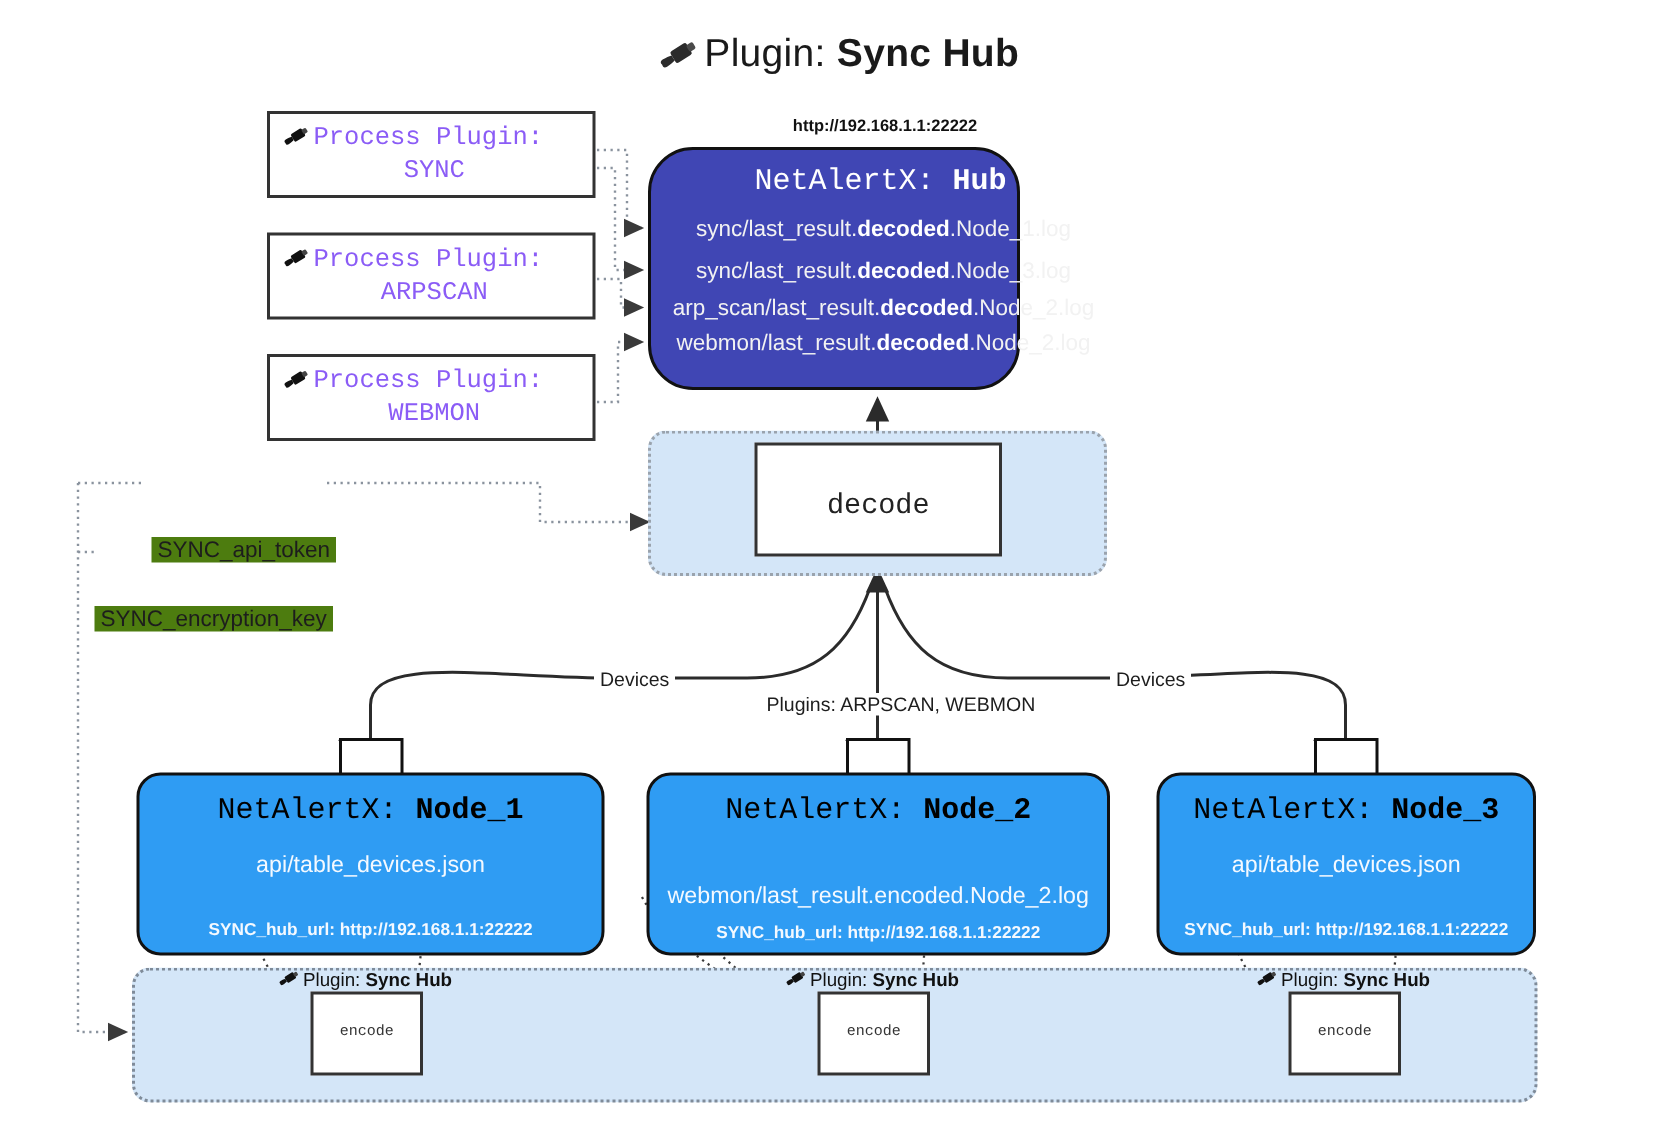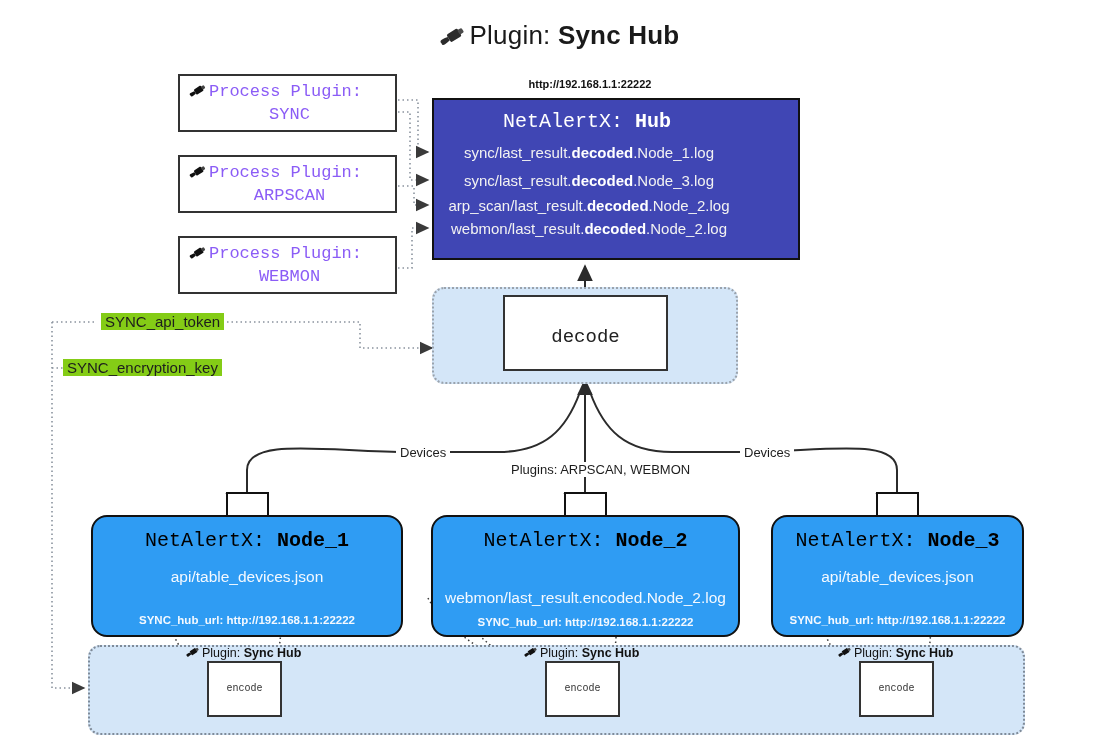--- a/index.html
+++ b/index.html
@@ -20,23 +20,23 @@
             border:2px solid #333;width:219px;height:58px;
             font-family:"Liberation Mono","DejaVu Sans Mono",monospace;
             font-size:17px;color:#8b5cf6;}
   .proc-l1{position:absolute;left:8px;top:6px;white-space:nowrap;}
   .proc-l2{position:absolute;left:0;top:29px;width:219px;text-align:center;}
   .proc-ico{display:inline-block;vertical-align:-3px;margin-right:1px;}
 
   
   .hub-url{position:absolute;left:470px;top:78px;width:240px;text-align:center;
            font-size:11px;font-weight:600;color:#111;}
-  .hub{position:absolute;left:432px;top:98px;width:368px;height:162px;
+  .hub{position:absolute;left:432px;top:98px;width:248px;height:162px;
        box-sizing:border-box;background:#4046b4;border:2.5px solid #111;
-       border-radius:0;}
+       border-radius:30px;}
   .hub-title{position:absolute;left:0;top:10px;width:306px;text-align:center;
              font-family:"Liberation Mono","DejaVu Sans Mono",monospace;
              font-size:20px;color:#fff;}
   .hub-title b{font-weight:700;}
   .hub-line{position:absolute;left:8px;width:294px;color:#f2f2f2;
             font-size:15px;white-space:nowrap;text-align:center;}
   .hub-line b{font-weight:700;color:#fff;}
 
   
   .decode-group{position:absolute;left:432px;top:287px;width:306px;height:97px;
@@ -44,22 +44,22 @@
                 border:2px dotted #9aa3ad;border-radius:12px;}
   .decode-box{position:absolute;left:503px;top:295px;width:165px;height:76px;
               box-sizing:border-box;background:#fff;border:2px solid #333;}
   .decode-lbl{position:absolute;left:0;top:29px;width:161px;text-align:center;
               font-family:"Liberation Mono","DejaVu Sans Mono",monospace;
               font-size:19px;color:#222;}
 
   
   .edge-lbl{position:absolute;font-size:13px;color:#1d1d1d;background:#fff;
             padding:0 4px;white-space:nowrap;}
-  .path-lbl{position:absolute;font-size:15px;color:#1d1d1d;background:#84cc16;
-            padding:0 4px;white-space:nowrap;}
+  .path-lbl{position:absolute;font-size:15px;color:#1d1d1d;background:#4d7c0f;
+            padding:0 4px;white-space:nowrap;margin-top:45px;}
 
   
   .node{position:absolute;box-sizing:border-box;background:#2f9cf3;
         border:2.5px solid #111;border-radius:16px;}
   .node-title{position:absolute;left:0;top:12px;width:100%;text-align:center;
               font-family:"Liberation Mono","DejaVu Sans Mono",monospace;
               font-size:20px;color:#000000;}
   .node-title b{font-weight:700;}
   .node-line{position:absolute;left:0;width:100%;text-align:center;
              font-size:15.5px;color:#f4f9ff;white-space:nowrap;}

